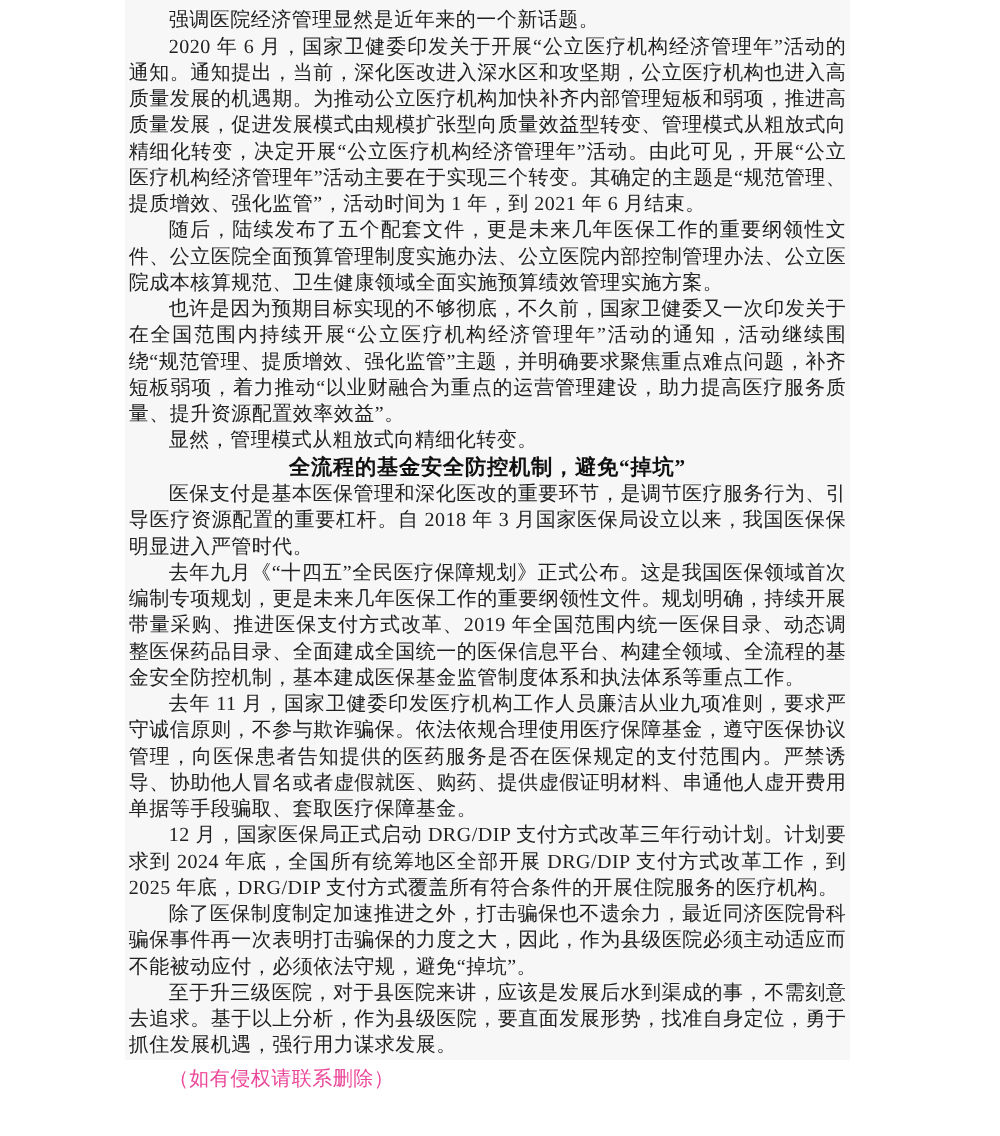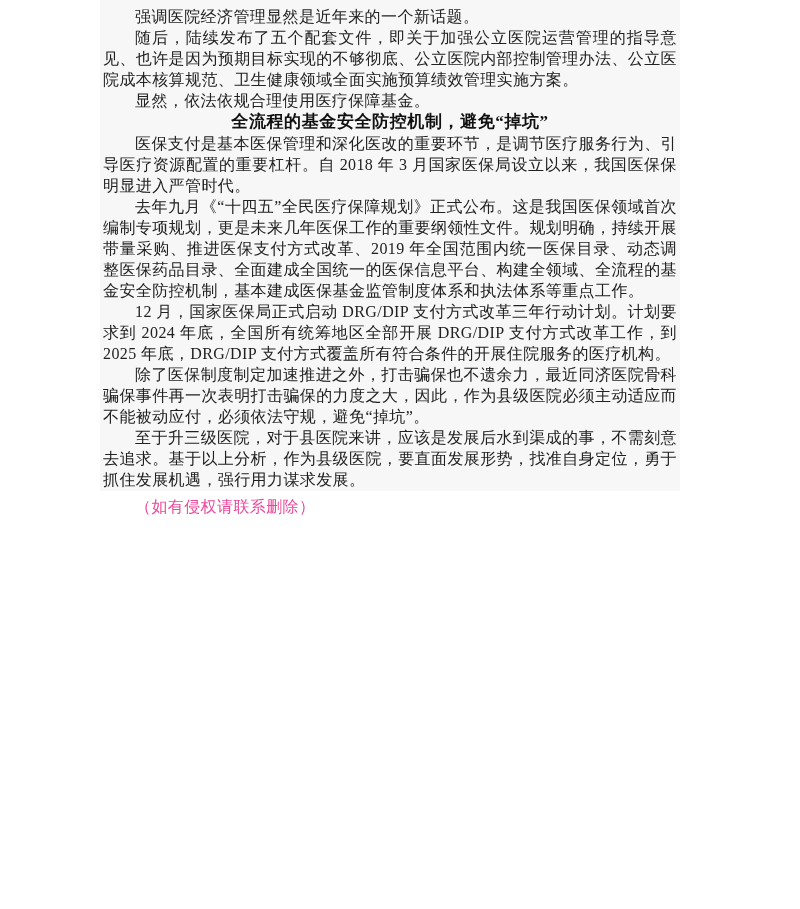--- a/index.html
+++ b/index.html
@@ -58,23 +58,26 @@
     text-indent: 2em;
     letter-spacing: 0.4px;
   }
 </style>
 </head>
 <body>
 
 <div class="page">
   <div class="article">
     <p>强调医院经济管理显然是近年来的一个新话题。</p>
-    <p>随后，陆续发布了五个配套文件，即关于加强公立医院运营管理的指导意见、也许是因为预期目标实现的不够彻底、公立医院内部控制管理办法、公立医院成本核算规范、卫生健康领域全面实施预算绩效管理实施方案。</p>
-    <p>显然，依法依规合理使用医疗保障基金。</p>
+    <p>2020 年 6 月，国家卫健委印发关于开展“公立医疗机构经济管理年”活动的通知。通知提出，当前，深化医改进入深水区和攻坚期，公立医疗机构也进入高质量发展的机遇期。为推动公立医疗机构加快补齐内部管理短板和弱项，推进高质量发展，促进发展模式由规模扩张型向质量效益型转变、管理模式从粗放式向精细化转变，决定开展“公立医疗机构经济管理年”活动。由此可见，开展“公立医疗机构经济管理年”活动主要在于实现三个转变。其确定的主题是“规范管理、提质增效、强化监管”，活动时间为 1 年，到 2021 年 6 月结束。</p>
+    <p>随后，陆续发布了五个配套文件，更是未来几年医保工作的重要纲领性文件、公立医院全面预算管理制度实施办法、公立医院内部控制管理办法、公立医院成本核算规范、卫生健康领域全面实施预算绩效管理实施方案。</p>
+    <p>也许是因为预期目标实现的不够彻底，不久前，国家卫健委又一次印发关于在全国范围内持续开展“公立医疗机构经济管理年”活动的通知，活动继续围绕“规范管理、提质增效、强化监管”主题，并明确要求聚焦重点难点问题，补齐短板弱项，着力推动“以业财融合为重点的运营管理建设，助力提高医疗服务质量、提升资源配置效率效益”。</p>
+    <p>显然，管理模式从粗放式向精细化转变。</p>
     <h2 class="section-heading">全流程的基金安全防控机制，避免“掉坑”</h2>
     <p>医保支付是基本医保管理和深化医改的重要环节，是调节医疗服务行为、引导医疗资源配置的重要杠杆。自 2018 年 3 月国家医保局设立以来，我国医保保明显进入严管时代。</p>
     <p>去年九月《“十四五”全民医疗保障规划》正式公布。这是我国医保领域首次编制专项规划，更是未来几年医保工作的重要纲领性文件。规划明确，持续开展带量采购、推进医保支付方式改革、2019 年全国范围内统一医保目录、动态调整医保药品目录、全面建成全国统一的医保信息平台、构建全领域、全流程的基金安全防控机制，基本建成医保基金监管制度体系和执法体系等重点工作。</p>
+    <p>去年 11 月，国家卫健委印发医疗机构工作人员廉洁从业九项准则，要求严守诚信原则，不参与欺诈骗保。依法依规合理使用医疗保障基金，遵守医保协议管理，向医保患者告知提供的医药服务是否在医保规定的支付范围内。严禁诱导、协助他人冒名或者虚假就医、购药、提供虚假证明材料、串通他人虚开费用单据等手段骗取、套取医疗保障基金。</p>
     <p>12 月，国家医保局正式启动 DRG/DIP 支付方式改革三年行动计划。计划要求到 2024 年底，全国所有统筹地区全部开展 DRG/DIP 支付方式改革工作，到 2025 年底，DRG/DIP 支付方式覆盖所有符合条件的开展住院服务的医疗机构。</p>
     <p>除了医保制度制定加速推进之外，打击骗保也不遗余力，最近同济医院骨科骗保事件再一次表明打击骗保的力度之大，因此，作为县级医院必须主动适应而不能被动应付，必须依法守规，避免“掉坑”。</p>
     <p>至于升三级医院，对于县医院来讲，应该是发展后水到渠成的事，不需刻意去追求。基于以上分析，作为县级医院，要直面发展形势，找准自身定位，勇于抓住发展机遇，强行用力谋求发展。</p>
   </div>
   <p class="note">（如有侵权请联系删除）</p>
 </div>
 
 </body></html>

